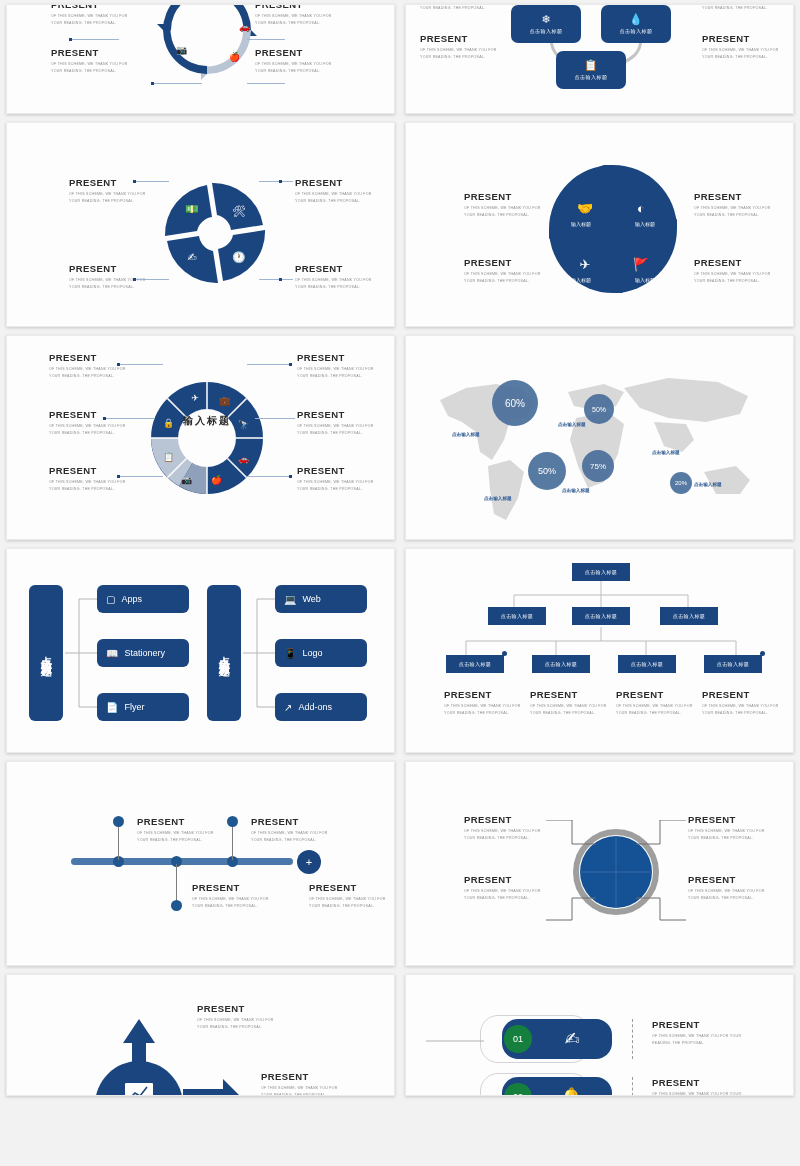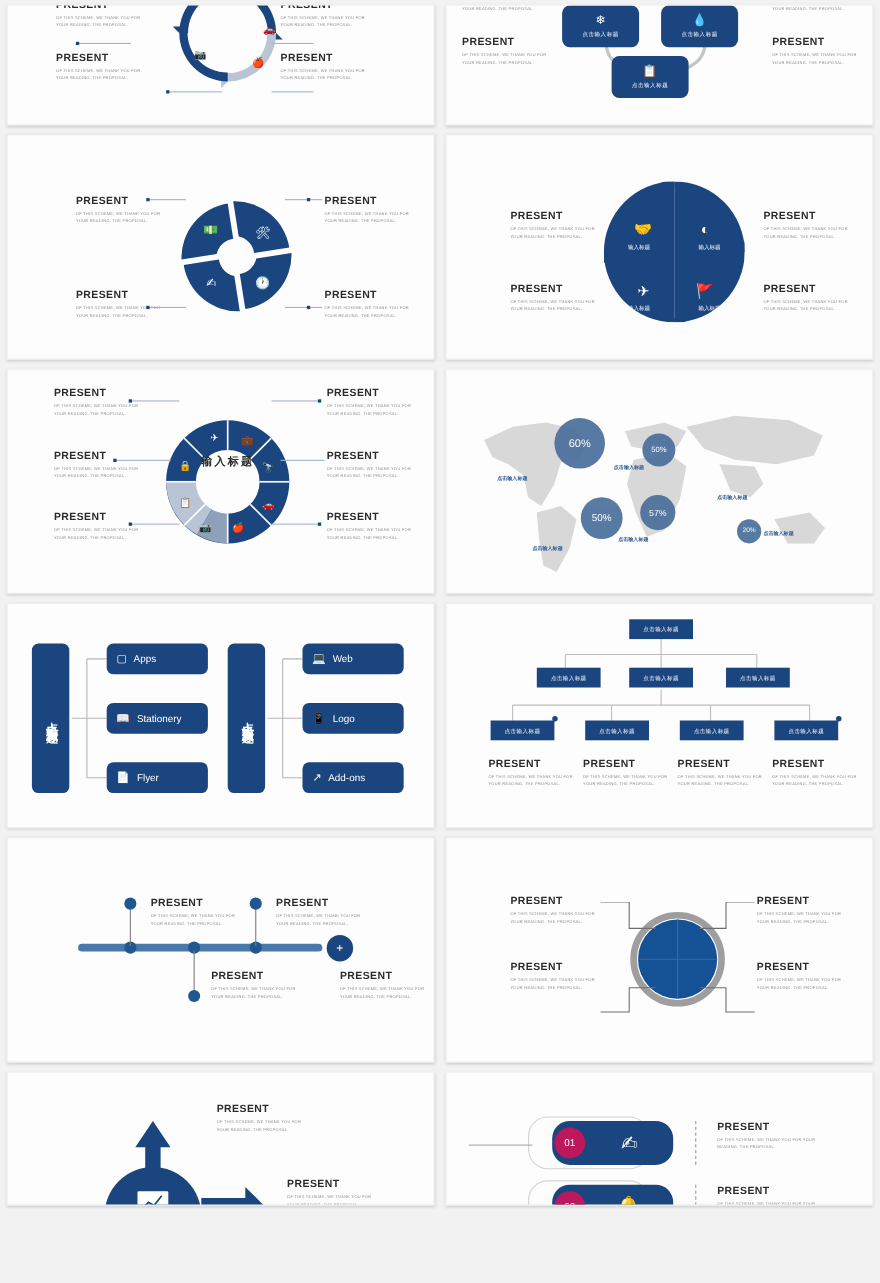--- a/index.html
+++ b/index.html
@@ -77,21 +77,21 @@
   .tbar{position:absolute;background:#4a78ab;border-radius:4px;height:7px;}
   .tdot{position:absolute;border-radius:50%;background:#20578f;}
   .tstem{position:absolute;background:#7d7d7d;width:1px;}
   .plus{
     position:absolute;border-radius:50%;background:#1b457f;color:#fff;
     display:flex;align-items:center;justify-content:center;font-size:11px;
   }
 
   
   .npill{position:absolute;background:#1b457f;border-radius:16px;display:flex;align-items:center;}
-  .nball{width:28px;height:28px;border-radius:50%;background:#be185d;color:#fff;
+  .nball{width:28px;height:28px;border-radius:50%;background:#15803d;color:#fff;
          display:flex;align-items:center;justify-content:center;font-size:9px;margin-left:2px;}
   .ring{position:absolute;border:1.5px solid #d3d3d3;border-radius:18px;}
   .vdash{position:absolute;border-left:1px dashed #9a9a9a;}
 
   svg{display:block;}
 </style>
 </head>
 <body>
 
 <div class="page">
@@ -341,39 +341,39 @@
           <path d="M 22,52 L 48,40 L 78,36 L 104,42 L 116,56 L 108,70 L 92,72 L 86,92 L 74,112 L 62,104 L 58,84 L 44,74 L 30,68 Z"></path>
           <path d="M 70,118 L 92,112 L 106,124 L 100,150 L 88,172 L 76,166 L 72,142 Z"></path>
           <path d="M 150,44 L 186,36 L 206,44 L 198,58 L 176,62 L 156,58 Z"></path>
           <path d="M 158,70 L 190,64 L 206,76 L 200,106 L 186,134 L 170,140 L 160,118 L 152,92 Z"></path>
           <path d="M 206,40 L 250,30 L 300,34 L 330,48 L 322,66 L 288,74 L 250,70 L 222,60 Z"></path>
           <path d="M 236,74 L 268,76 L 276,92 L 264,104 L 246,98 Z"></path>
           <path d="M 286,124 L 318,118 L 332,132 L 322,146 L 298,146 Z"></path>
         </g>
       </svg>
 
-      <div class="bub" style="left:98px;top:44px;width:46px;height:46px;font-size:10px;">
+      <div class="bub" style="left:86px;top:44px;width:46px;height:46px;font-size:10px;">
         <span>60%</span>
       </div>
       <div class="bublbl" style="left:46px;top:96px;">点击输入标题</div>
 
       <div class="bub" style="left:178px;top:58px;width:30px;height:30px;font-size:7px;">
         <span>50%</span>
       </div>
       <div class="bublbl" style="left:152px;top:86px;">点击输入标题</div>
 
       <div class="bublbl" style="left:246px;top:114px;">点击输入标题</div>
 
       <div class="bub" style="left:122px;top:116px;width:38px;height:38px;font-size:9px;">
         <span>50%</span>
       </div>
       <div class="bublbl" style="left:78px;top:160px;">点击输入标题</div>
 
       <div class="bub" style="left:176px;top:114px;width:32px;height:32px;font-size:8px;">
-        <span>57%</span>
+        <span>75%</span>
       </div>
       <div class="bublbl" style="left:156px;top:152px;">点击输入标题</div>
 
       <div class="bub" style="left:264px;top:136px;width:22px;height:22px;font-size:6px;">
         <span>20%</span>
       </div>
       <div class="bublbl" style="left:288px;top:146px;">点击输入标题</div>
     </div>
   </div>
 

